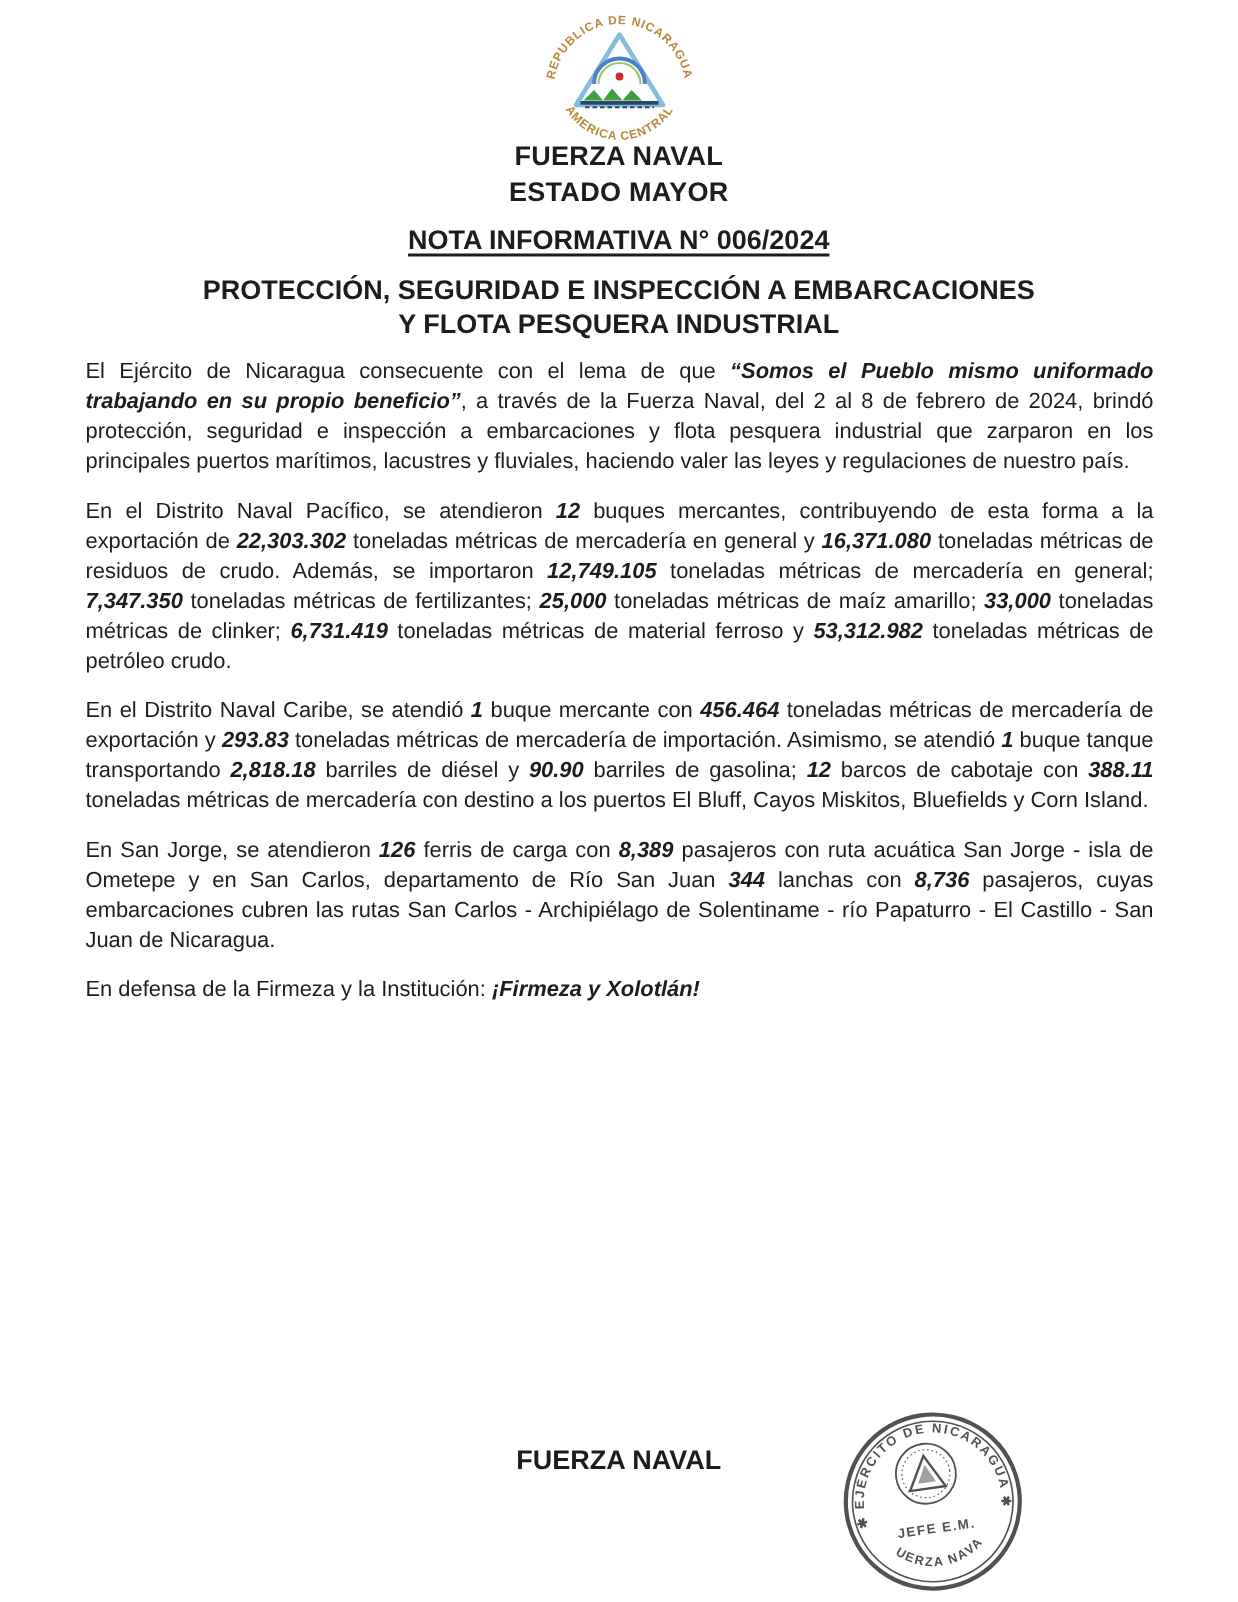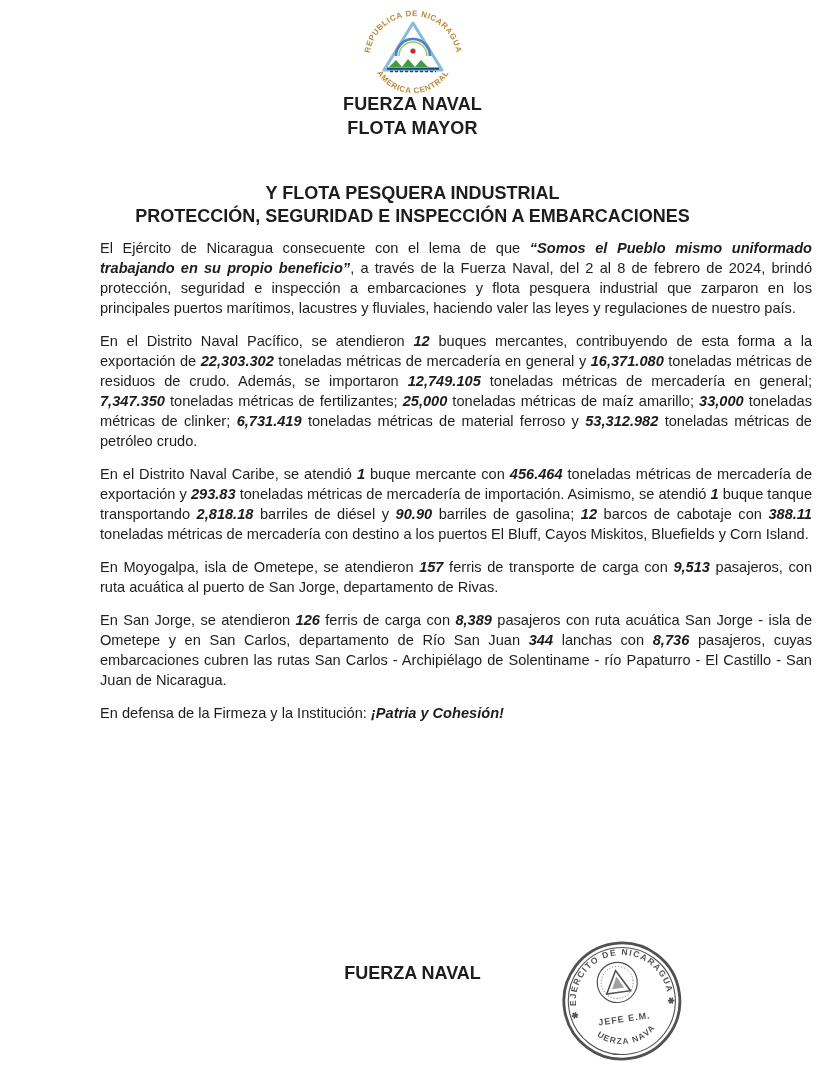--- a/index.html
+++ b/index.html
@@ -4,21 +4,21 @@
 <style>
   html,body{margin:0;padding:0;background:#ffffff;}
   .page{position:relative;width:825px;height:1068px;background:#ffffff;
         font-family:"Liberation Sans",sans-serif;color:#1d1d1d;overflow:hidden;}
   .logo{position:absolute;top:10px;left:50%;transform:translateX(-50%);width:170px;height:84px;}
   .hdr-block{position:absolute;left:0;right:0;text-align:center;font-weight:bold;}
   #org-block{top:92px;font-size:18px;line-height:24px;letter-spacing:.2px;}
   #note-block{top:149px;font-size:18px;line-height:22px;}
   #note-block .ul{text-decoration:underline;text-decoration-thickness:1.6px;text-underline-offset:3px;}
   #title-block{top:182px;font-size:18px;line-height:23px;}
-  .body-text{position:absolute;left:57px;top:238px;width:712px;margin-left:43px;}
+  .body-text{position:absolute;left:57px;top:238px;width:712px;}
   .body-text p{margin:0 0 13px 0;text-align:justify;font-size:14.6px;line-height:20px;}
   .b{font-weight:bold;font-style:italic;}
   .i{font-style:italic;}
   .footer-sign{position:absolute;top:962px;left:0;right:0;text-align:center;
                font-weight:bold;font-size:18px;line-height:23px;}
   .stamp{position:absolute;left:544px;top:938px;width:156px;height:128px;
          transform:rotate(-8deg);opacity:.85;}
   .stamp text{fill:#333333;}
   .logo-arc{fill:#b8893b;font-size:8px;font-weight:bold;letter-spacing:.6px;}
 </style>
@@ -44,36 +44,38 @@
       <path d="M 68,46 A 17,17 0 0 1 102,46" fill="none" stroke="#4f7fc4" stroke-width="2.6"></path>
       <path d="M 71,46 A 14,14 0 0 1 99,46" fill="none" stroke="#9fc46a" stroke-width="1.4"></path>
       <circle cx="85" cy="41" r="2.6" fill="#cc2a2a"></circle>
       <line x1="59" y1="58.6" x2="111" y2="58.6" stroke="#27476b" stroke-width="2.4"></line>
       <line x1="62" y1="61.5" x2="108" y2="61.5" stroke="#27476b" stroke-width="1.4" stroke-dasharray="3,2"></line>
     </g>
   </svg>
 
   <div class="hdr-block" id="org-block">
     <div>FUERZA NAVAL</div>
-    <div>FLOTA MAYOR</div>
+    <div>ESTADO MAYOR</div>
   </div>
 
+  <div class="hdr-block" id="note-block">
+    <span class="ul">NOTA INFORMATIVA N° 006/2024</span>
+  </div>
 
   <div class="hdr-block" id="title-block">
+    <div>PROTECCIÓN, SEGURIDAD E INSPECCIÓN A EMBARCACIONES</div>
     <div>Y FLOTA PESQUERA INDUSTRIAL</div>
-    <div>PROTECCIÓN, SEGURIDAD E INSPECCIÓN A EMBARCACIONES</div>
   </div>
 
   <div class="body-text">
     <p><span>El Ejército de Nicaragua consecuente con el lema de que </span><span class="b i">“Somos el Pueblo mismo uniformado trabajando en su propio beneficio”</span><span>, a través de la Fuerza Naval, del 2 al 8 de febrero de 2024, brindó protección, seguridad e inspección a embarcaciones y flota pesquera industrial que zarparon en los principales puertos marítimos, lacustres y fluviales, haciendo valer las leyes y regulaciones de nuestro país.</span></p>
     <p><span>En el Distrito Naval Pacífico, se atendieron </span><span class="b">12</span><span> buques mercantes, contribuyendo de esta forma a la exportación de </span><span class="b">22,303.302</span><span> toneladas métricas de mercadería en general y </span><span class="b">16,371.080</span><span> toneladas métricas de residuos de crudo. Además, se importaron </span><span class="b">12,749.105</span><span> toneladas métricas de mercadería en general; </span><span class="b">7,347.350</span><span> toneladas métricas de fertilizantes; </span><span class="b">25,000</span><span> toneladas métricas de maíz amarillo; </span><span class="b">33,000</span><span> toneladas métricas de clinker; </span><span class="b">6,731.419</span><span> toneladas métricas de material ferroso y </span><span class="b">53,312.982</span><span> toneladas métricas de petróleo crudo.</span></p>
     <p><span>En el Distrito Naval Caribe, se atendió </span><span class="b">1</span><span> buque mercante con </span><span class="b">456.464</span><span> toneladas métricas de mercadería de exportación y </span><span class="b">293.83</span><span> toneladas métricas de mercadería de importación. Asimismo, se atendió </span><span class="b">1</span><span> buque tanque transportando </span><span class="b">2,818.18</span><span> barriles de diésel y </span><span class="b">90.90</span><span> barriles de gasolina; </span><span class="b">12</span><span> barcos de cabotaje con </span><span class="b">388.11</span><span> toneladas métricas de mercadería con destino a los puertos El Bluff, Cayos Miskitos, Bluefields y Corn Island.</span></p>
-    <p><span>En Moyogalpa, isla de Ometepe, se atendieron </span><span class="b">157</span><span> ferris de transporte de carga con </span><span class="b">9,513</span><span> pasajeros, con ruta acuática al puerto de San Jorge, departamento de Rivas.</span></p>
     <p><span>En San Jorge, se atendieron </span><span class="b">126</span><span> ferris de carga con </span><span class="b">8,389</span><span> pasajeros con ruta acuática San Jorge - isla de Ometepe y en San Carlos, departamento de Río San Juan </span><span class="b">344</span><span> lanchas con </span><span class="b">8,736</span><span> pasajeros, cuyas embarcaciones cubren las rutas San Carlos - Archipiélago de Solentiname - río Papaturro - El Castillo - San Juan de Nicaragua.</span></p>
-    <p><span>En defensa de la Firmeza y la Institución: </span><span class="b i">¡Patria y Cohesión!</span></p>
+    <p><span>En defensa de la Firmeza y la Institución: </span><span class="b i">¡Firmeza y Xolotlán!</span></p>
   </div>
 
   <div class="footer-sign">
     <div>FUERZA NAVAL</div>
   </div>
 
   <svg class="stamp" viewBox="0 0 152 128">
     <defs>
       <path id="stampTop" d="M 30.7,71 A 46,46 0 1 1 121.3,71" fill="none"></path>
       <path id="stampBot" d="M 49,96.5 A 43,43 0 0 0 103,96.5" fill="none"></path>

